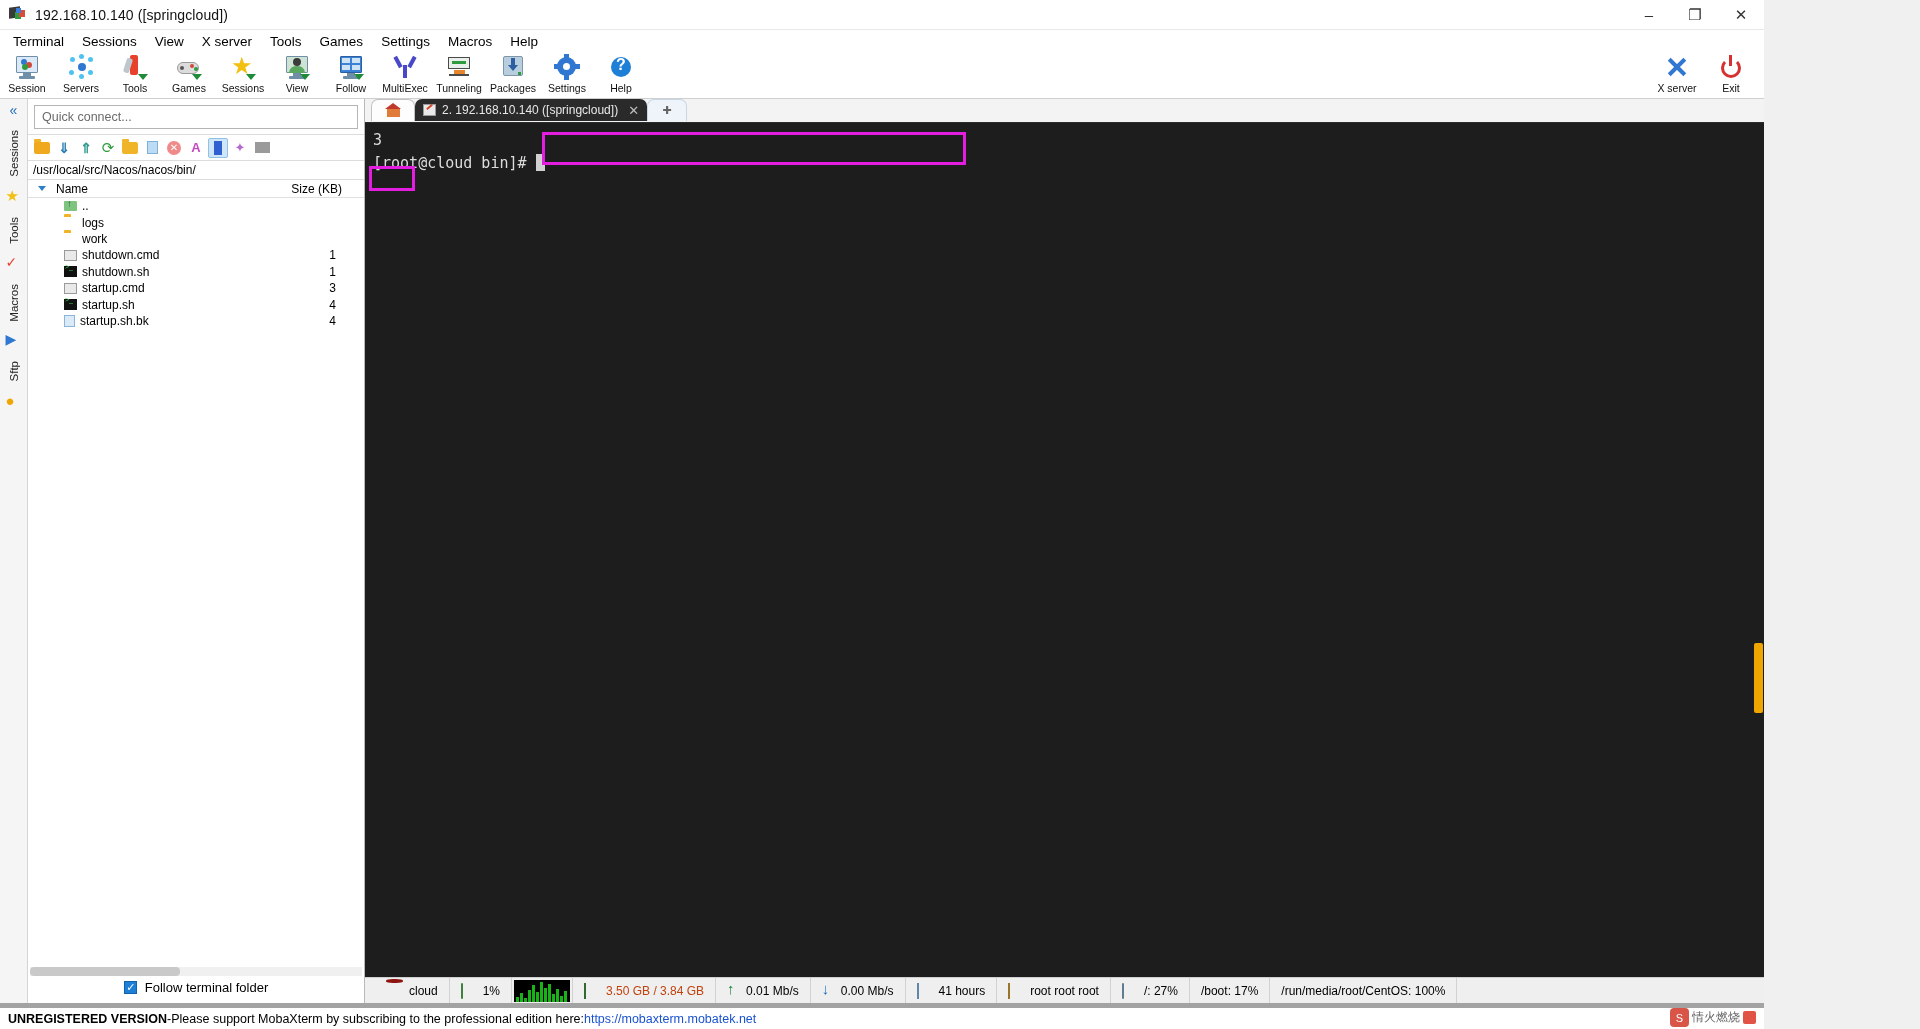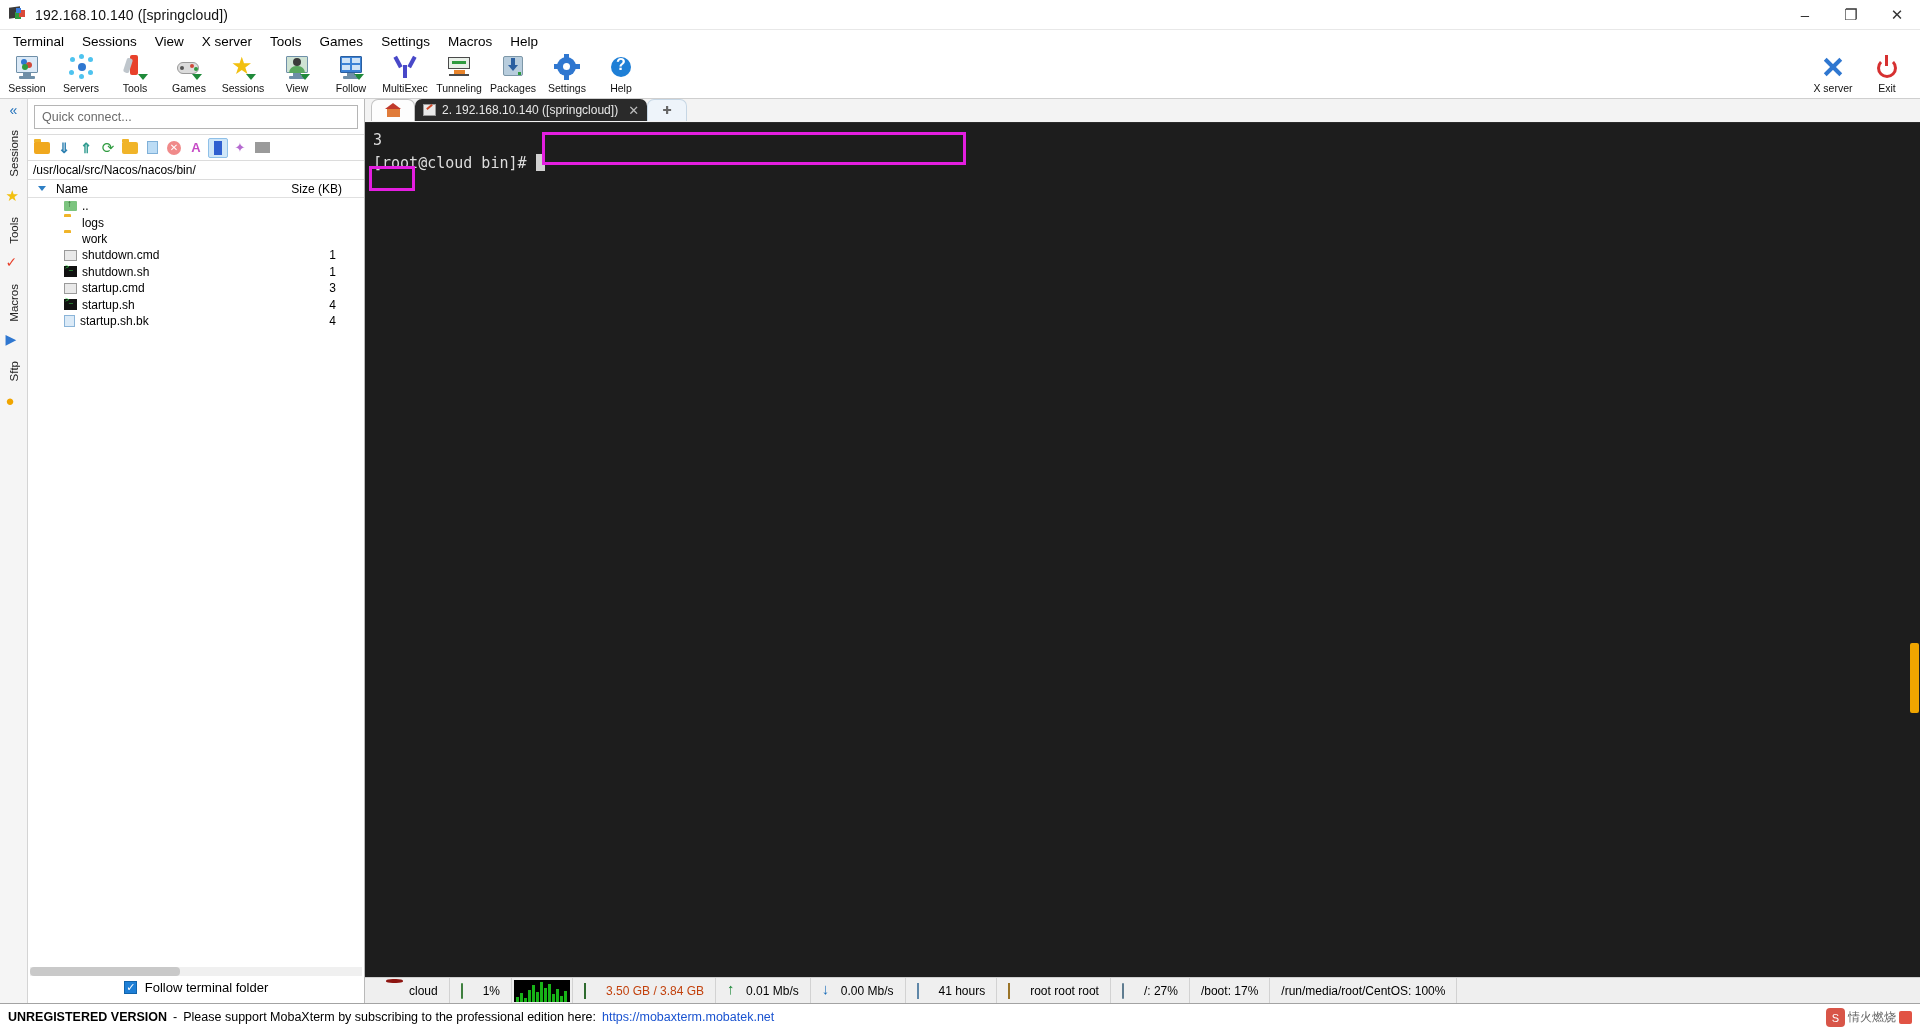--- a/index.html
+++ b/index.html
@@ -4,21 +4,21 @@
 <style>
   * { box-sizing: border-box; margin: 0; padding: 0; }
   html, body {
     width: 1920px; height: 1029px;
     font-family: "Liberation Sans", sans-serif;
     font-size: 12px;
     background: #f0f0f0;
     overflow: hidden;
     color: #000;
   }
-  #app { width: 1920px; height: 1029px; display: flex; flex-direction: column; background:#fff; }
+  #app { width: 1764px; height: 1029px; display: flex; flex-direction: column; background:#fff; }
 
   
   .titlebar {
     height: 30px; background:#ffffff; display:flex; align-items:center;
     border-bottom:1px solid #e8e8e8; flex:0 0 30px;
   }
   .title-icon { width:18px; height:18px; margin:0 8px 0 9px; position:relative; flex:none; }
   .title-icon .sq1 { position:absolute; left:0; top:1px; width:11px; height:11px; background:#3a3a3a; transform:skewY(-8deg); }
   .title-icon .sq2 { position:absolute; left:6px; top:6px; width:6px; height:7px; background:#2f9b3f; }
   .title-icon .sq3 { position:absolute; left:10px; top:4px; width:6px; height:7px; background:#d94b3a; }
@@ -125,21 +125,21 @@
   .ico-up2:after { content:'\2191'; position:absolute; left:0; top:-4px; font-size:15px; color:#1f8a3a; font-weight:bold;}
   .ico-dn2 { width:12px; height:14px; position:relative; }
   .ico-dn2:after { content:'\2193'; position:absolute; left:0; top:-4px; font-size:15px; color:#1e6fba; font-weight:bold;}
   .ico-clock { width:15px; height:13px; background:#dceaf7; border:1.5px solid #5f87a8; }
   .ico-user { width:13px; height:13px; background:#f5c36b; border:1px solid #9a7428; }
   .ico-disk { width:15px; height:12px; background:#9fb6c6; border-radius:2px; border:1px solid #5f7c90; }
   .graph { width:56px; height:22px; background:#000; position:relative; overflow:hidden; align-self:center; }
   .graph i { position:absolute; bottom:0; background:#17b317; display:block; }
 
   
-  .unreg { height:26px; background:#fff; display:flex; align-items:center; gap:6px; padding-left:8px; font-size:12.5px; border-top:1px solid #a3a3a3; flex:none; position:relative;}
+  .unreg { height:26px; background:#fff; display:flex; align-items:center; gap:0; padding-left:8px; font-size:12.5px; border-top:5px solid #a3a3a3; flex:none; position:relative;}
   .unreg b { font-size:12.5px; }
   .unreg a { color:#1a53d0; text-decoration:none; }
   .wm { position:absolute; right:8px; bottom:2px; display:flex; align-items:center; gap:3px; opacity:.95; }
   .wm-badge { width:19px; height:19px; border-radius:4px; background:#d64c3f; color:#fff; font-size:11px; display:flex; align-items:center; justify-content:center; }
   .wm-txt { font-size:12px; color:#5b5b5b;text-align:center; }
   .wm-sq { width:13px; height:13px; background:#e04a3a; border-radius:2px; }
 </style>
 </head>
 <body>
 

